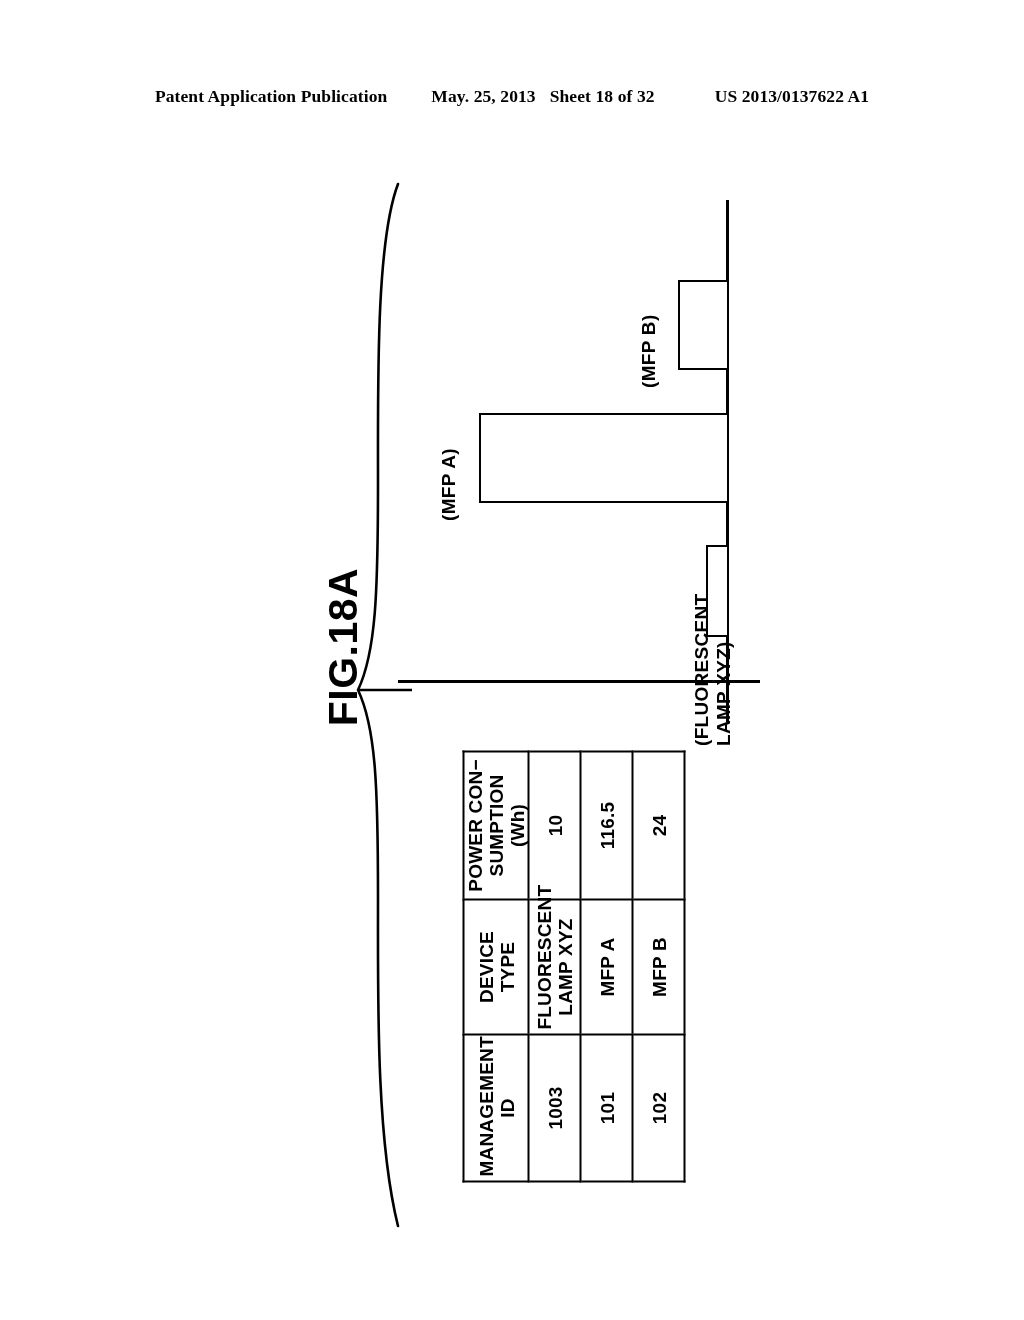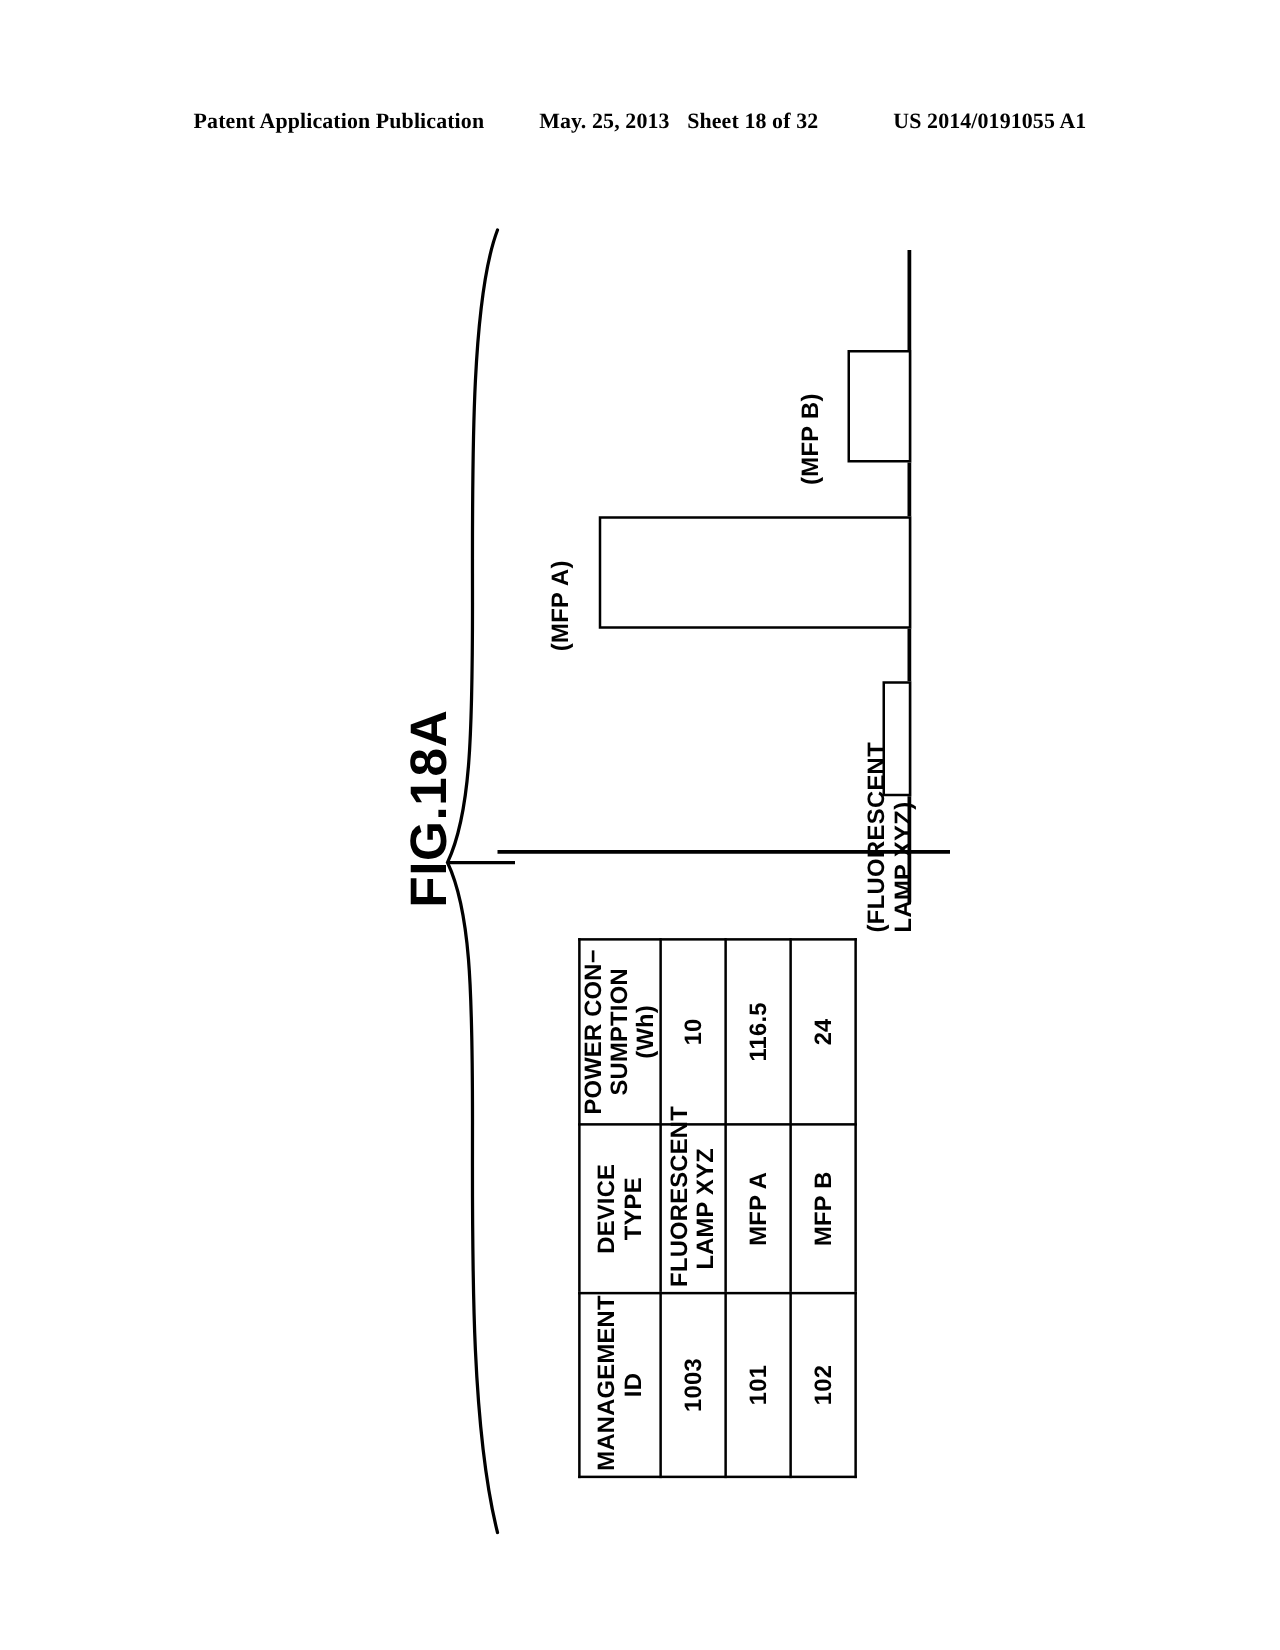--- a/index.html
+++ b/index.html
@@ -151,21 +151,21 @@
   table.ptable col.c-type  { width: 135px; }
   table.ptable col.c-power { width: 148px; }
 </style>
 </head>
 <body>
 
 <div class="page-header">
   <span class="hdr-pub">Patent Application Publication</span>
   <span class="hdr-date">May. 25, 2013</span>
   <span class="hdr-sheet">Sheet 18 of 32</span>
-  <span class="hdr-num">US 2014/0191055 A1</span>
+  <span class="hdr-num">US 2013/0137622 A1</span>
 </div>
 
 <div class="fig-label">FIG.18A</div>
 
 <div class="brace">
   <svg width="60" height="1046" viewBox="0 0 60 1046" fill="none" xmlns="http://www.w3.org/2000/svg">
     <path d="M 46 2
              C 24 60, 26 200, 26 300
              C 26 410, 24 470, 6 508
              C 24 546, 26 606, 26 716

